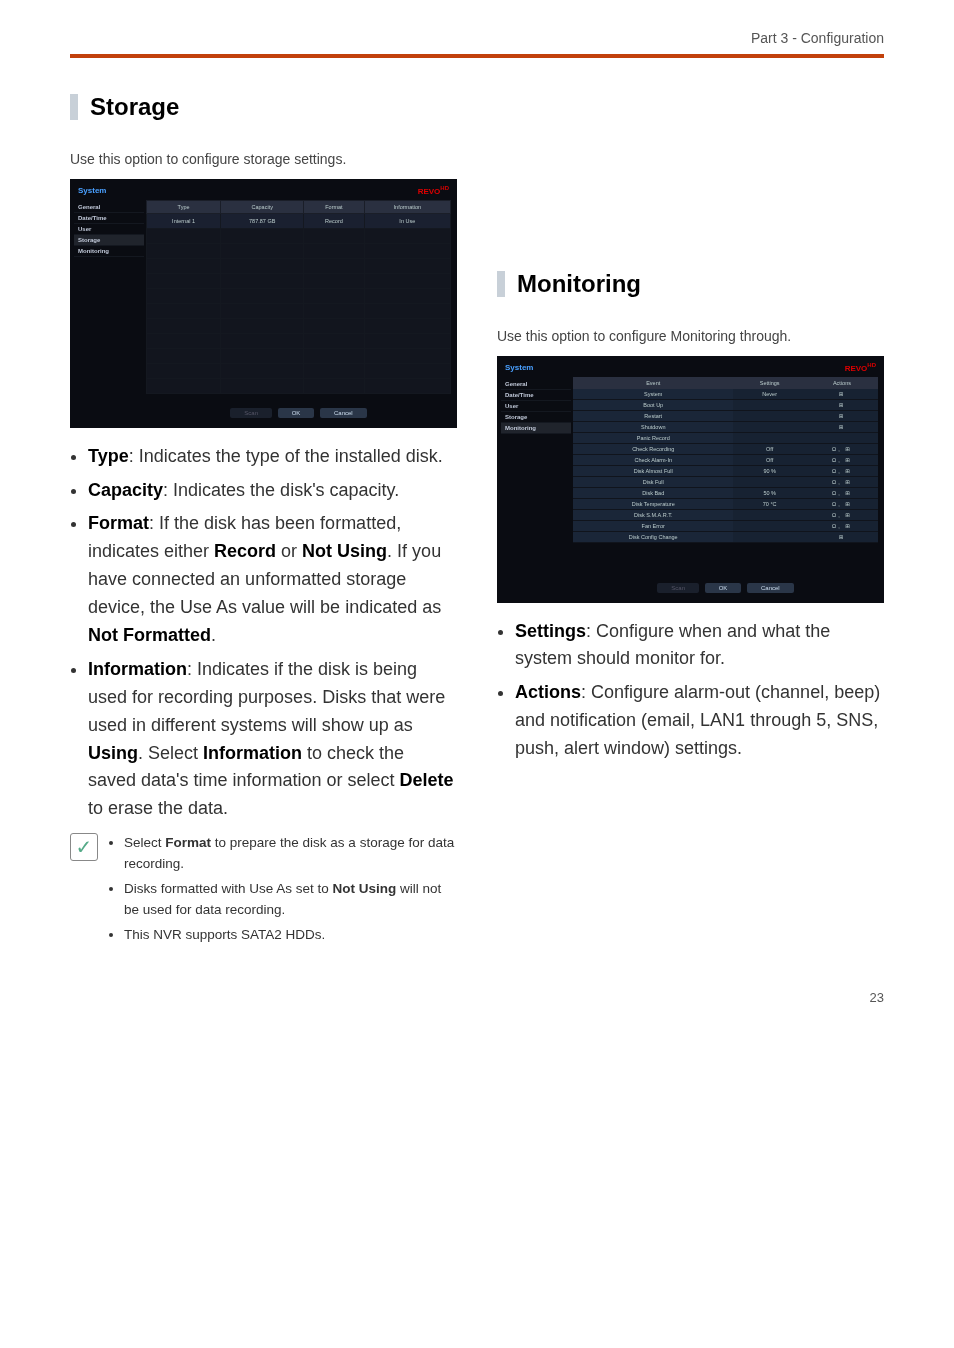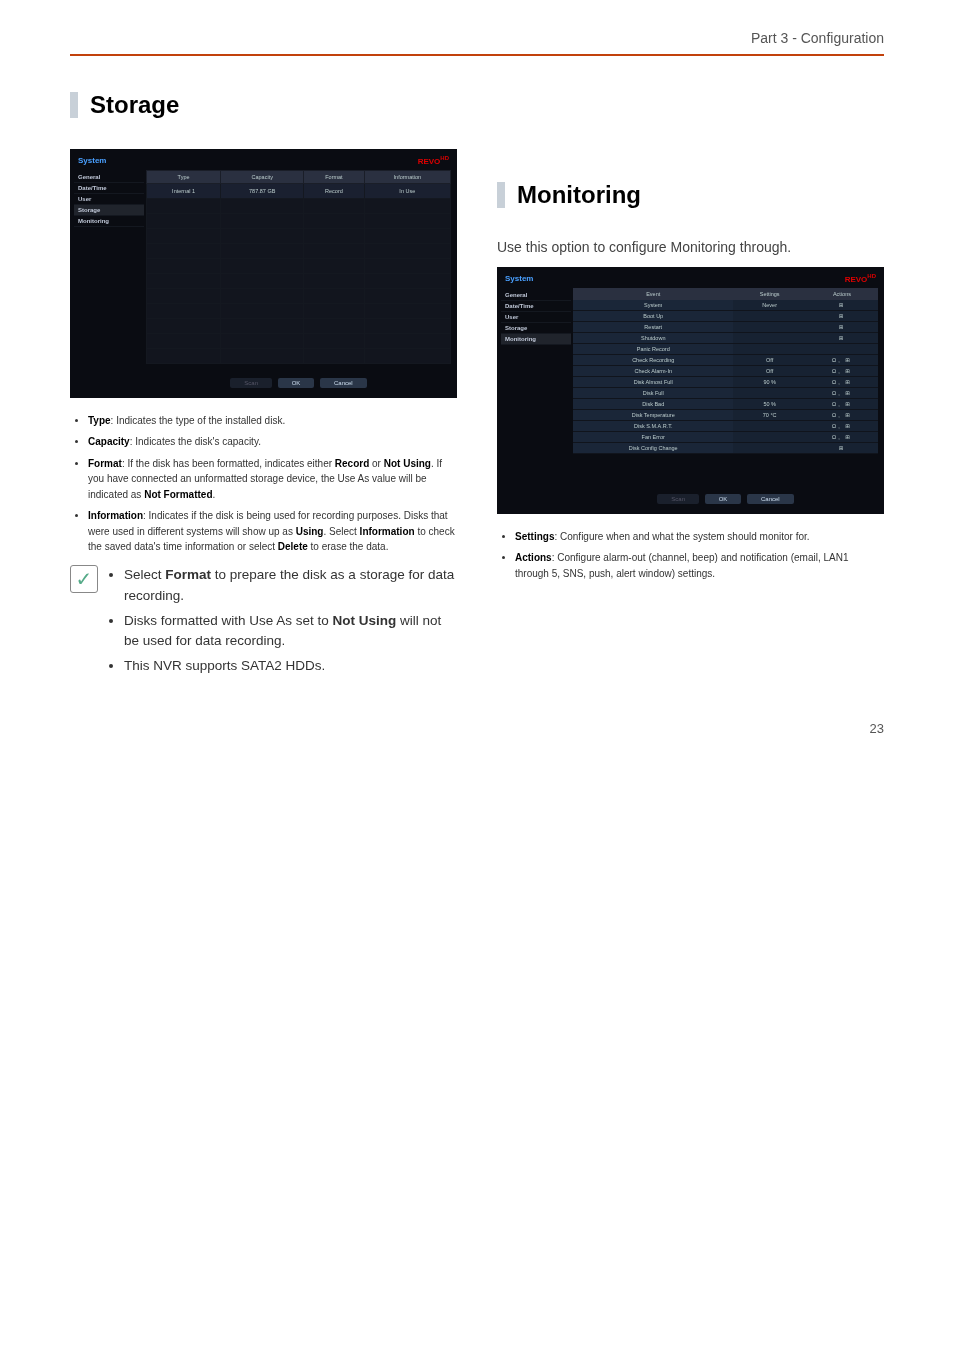--- a/index.html
+++ b/index.html
@@ -12,21 +12,21 @@
   }
   .page {
     padding: 30px 70px 30px 70px;
     box-sizing: border-box;
   }
   .header {
     text-align: right;
     font-size: 14px;
     color: #555;
     padding-bottom: 8px;
-    border-bottom: 2px solid #c2410c;
+    border-bottom: 4px solid #c2410c;
     margin-bottom: 35px;
   }
   .columns {
     display: flex;
     gap: 40px;
     align-items: center;
   }
   .col {
     flex: 1;
     min-width: 0;
@@ -161,21 +161,21 @@
   .icon-cell {
     color:#9ab;
     letter-spacing: 2px;
   }
   
   ul.bullets {
     padding-left: 18px;
     margin: 10px 0;
   }
   ul.bullets > li {
-    font-size: 10px;
+    font-size: 18px;
     line-height: 1.55;
     color: #333;
     margin-bottom: 6px;
     text-align: left;
   }
   ul.bullets strong { color:#000;}
   .note-box {
     display: flex;
     align-items: flex-start;
     gap: 8px;
@@ -216,20 +216,21 @@
 <div class="page">
   <div class="header">Part 3 - Configuration</div>
 
   <div class="columns">
 
     <div class="col">
       <div class="section-title">
         <div class="title-bar"></div>
         <h2>Storage</h2>
       </div>
+      <div class="intro">Use this option to configure storage settings.</div>
 
       <div class="shot">
         <div class="shot-top">
           <span class="shot-sys">System</span>
           <span class="shot-brand"><span>REVO</span><sup>HD</sup></span>
         </div>
         <div class="shot-body">
           <div class="shot-sidebar">
             <div class="side-item">General</div>
             <div class="side-item">Date/Time</div>

